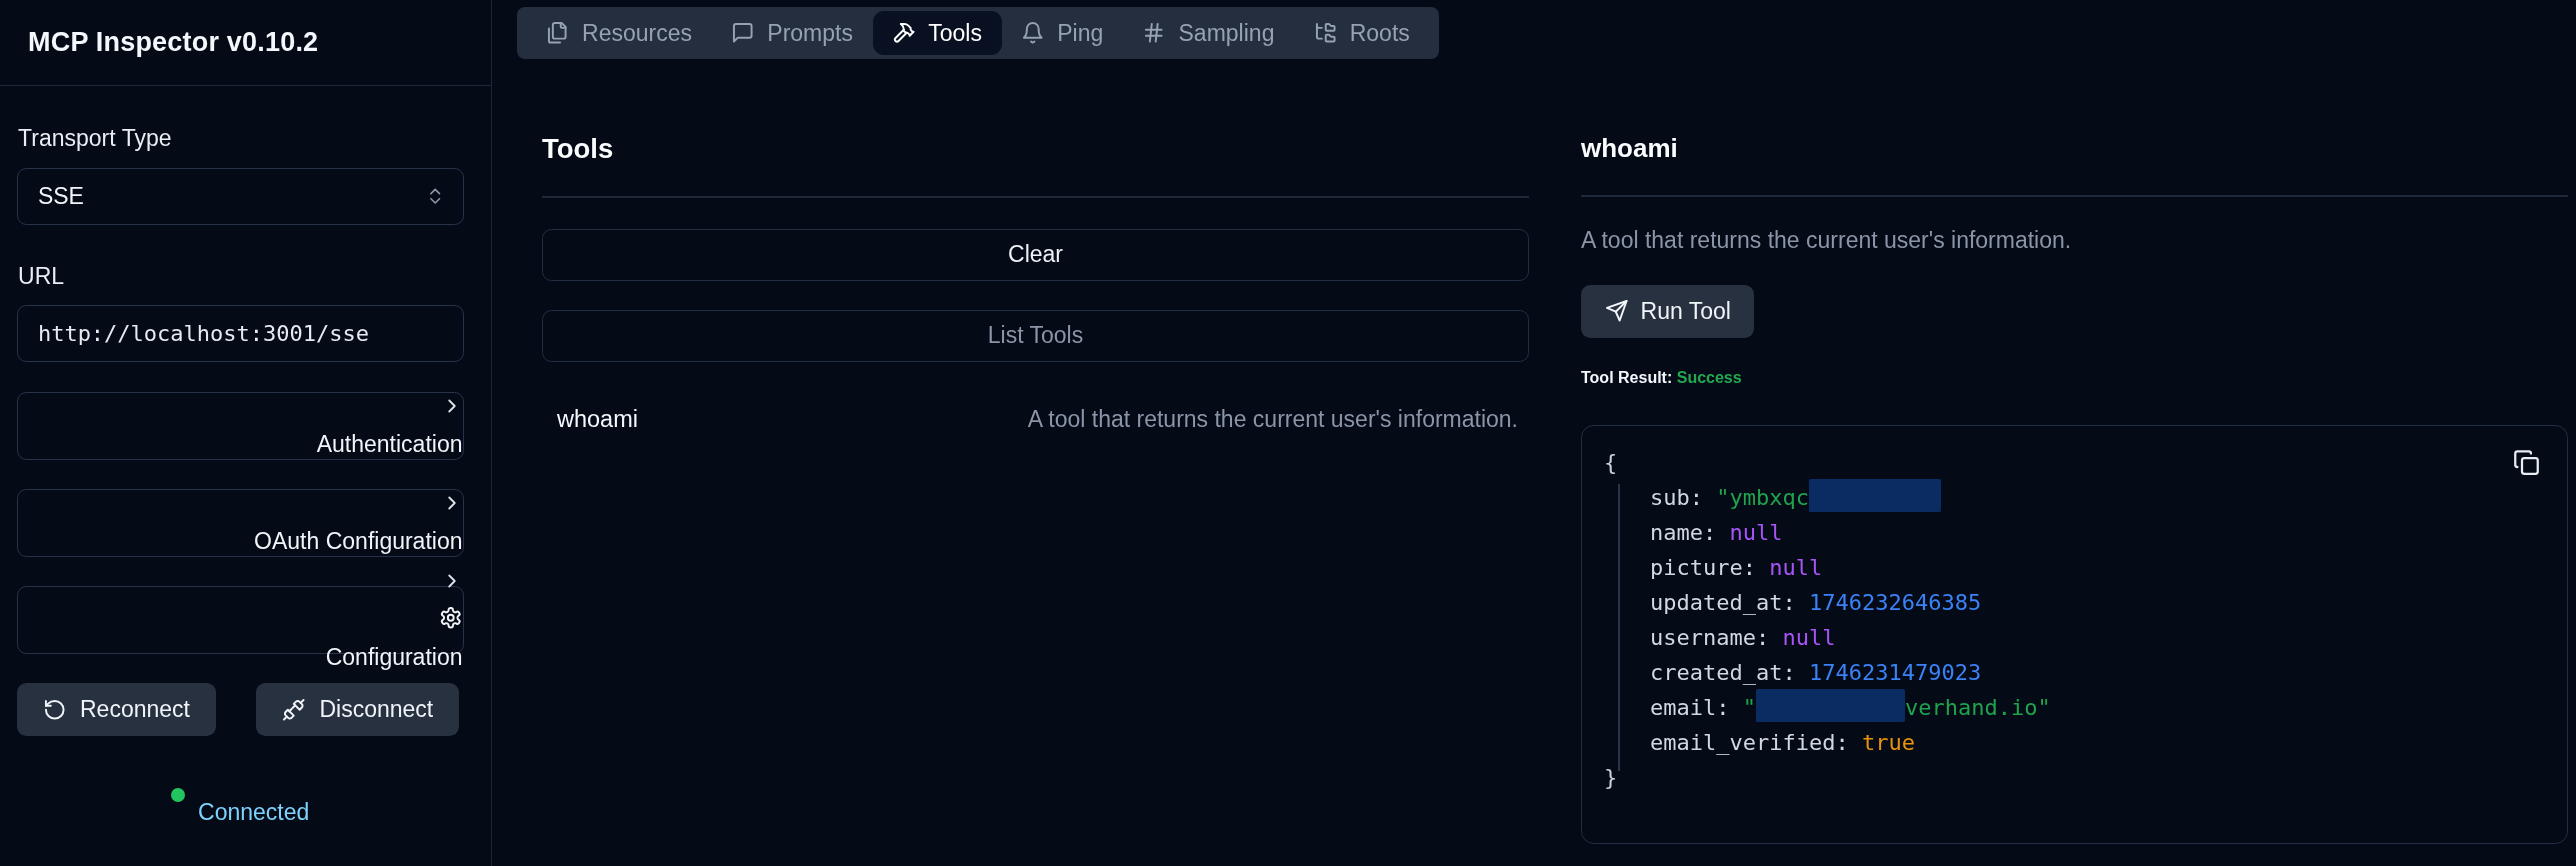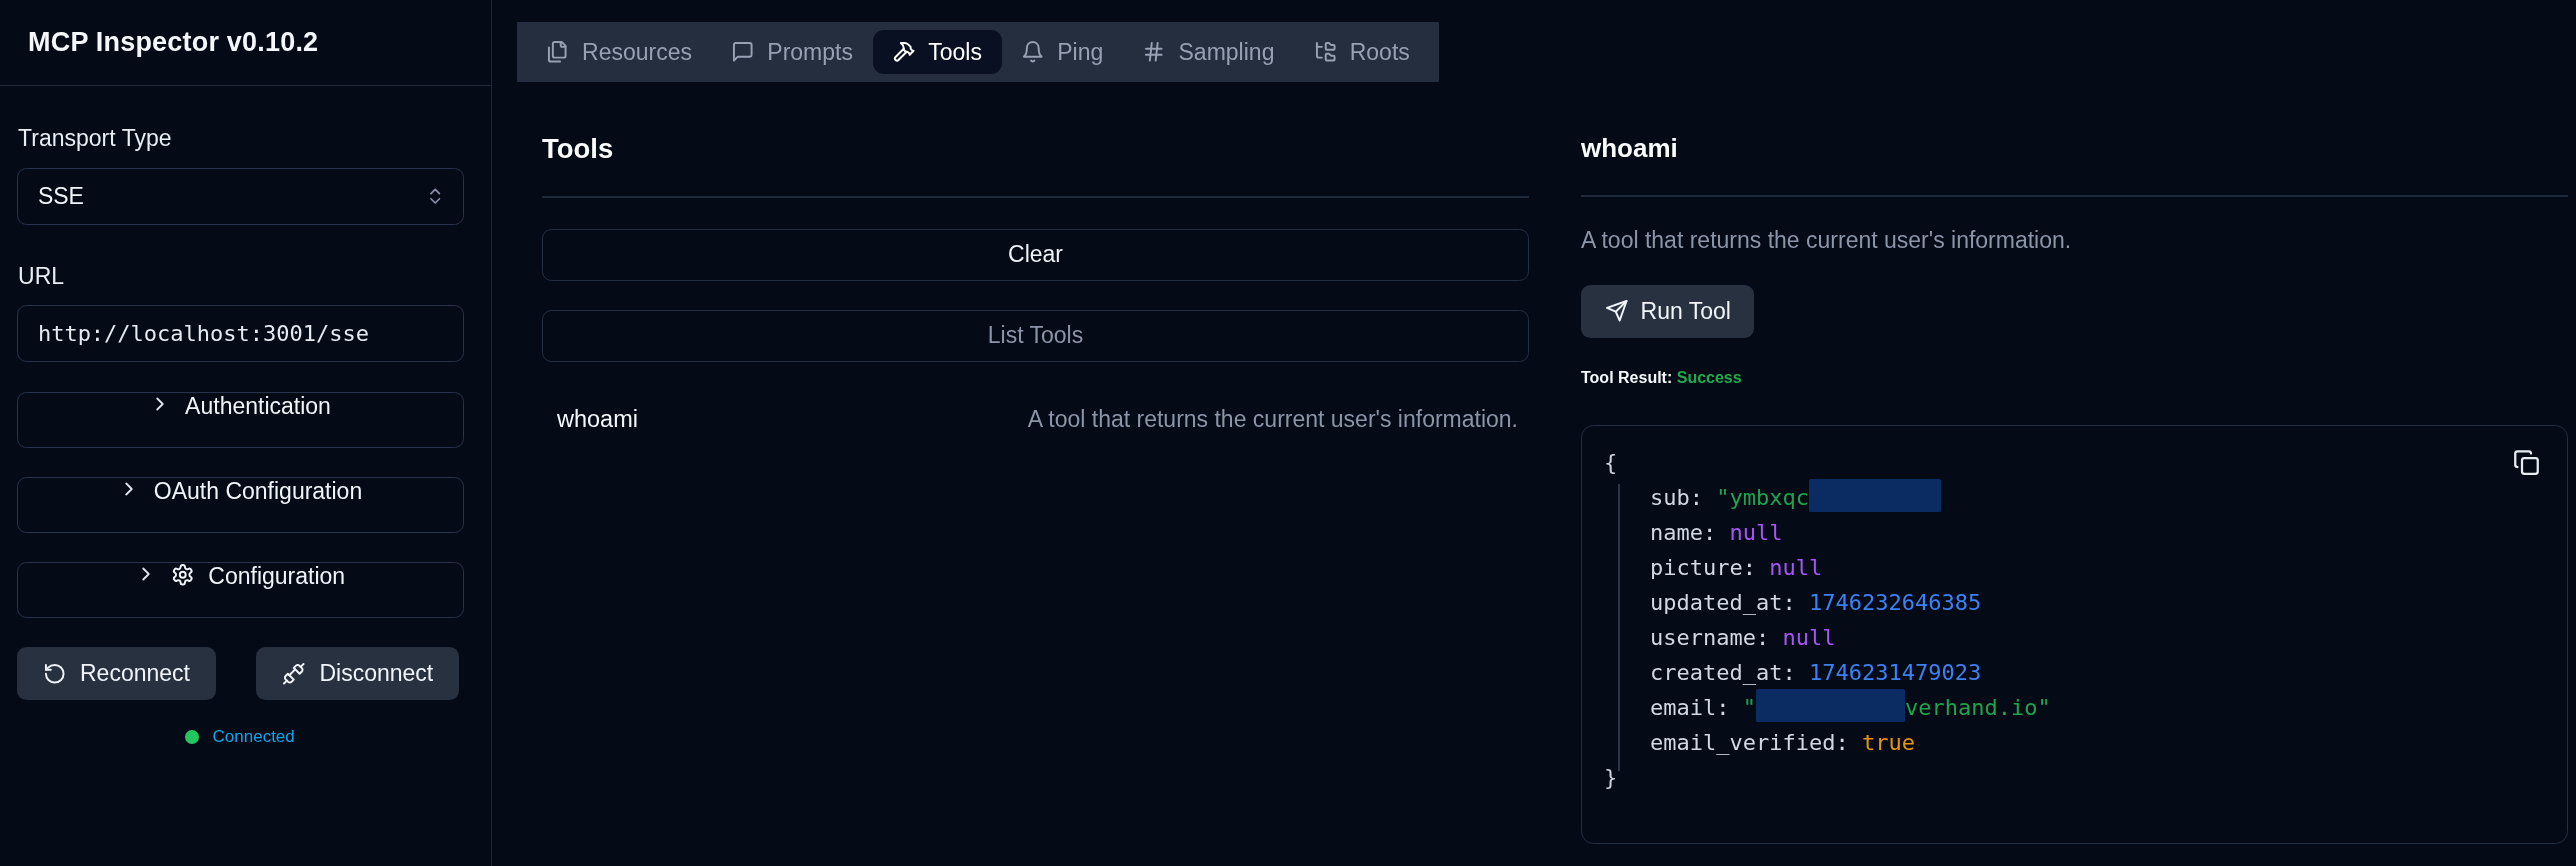--- a/index.html
+++ b/index.html
@@ -22,39 +22,39 @@
     display:flex; align-items:center; justify-content:space-between;
     padding:0 17.3px 0 20.4px; font-size:23px; color:#f1f5fa; margin-bottom:38px; cursor:pointer;
   }
   .text-input {
     height:57px; border:1.6px solid #27334a; border-radius:9.4px;
     display:flex; align-items:center; padding:0 20.4px;
     font-family:"DejaVu Sans Mono", monospace; font-size:22px; color:#e6ebf2;
     margin-bottom:30px; white-space:nowrap; overflow:hidden;
   }
   .outline-btn {
-    height:56px; border:1.6px solid #27334a; border-radius:9.4px;
-    display:flex; align-items:flex-start; justify-content:center; gap:14px;
-    font-size:23px; font-weight:500; color:#f1f5fa; margin-bottom:29px; cursor:pointer;
+    height:68px; border:1.6px solid #27334a; border-radius:9.4px;
+    display:flex; align-items:flex-end; justify-content:center; gap:14px;
+    font-size:23px; font-weight:500; color:#f1f5fa; margin-bottom:29px; cursor:pointer;flex-direction:column;
   }
   .outline-btn .chev { color:#dfe5ee; }
   .btn-row { display:flex; gap:40px; }
   .secondary-btn {
     background:#273140; border-radius:9.4px; height:53px;
     display:flex; align-items:center; gap:14px; font-size:23px; font-weight:500;
     color:#f1f5fa; padding:0 26px; cursor:pointer;
   }
   .status { display:flex; align-items:center; justify-content:center; gap:13.3px; margin-top:27px; }
   .status-dot { width:14px; height:14px; border-radius:50%; background:#22c55e; }
-  .status-text { font-size:17px; color:#0ea5e9; }
+  .status-text { font-size:23px; color:#7dd3fc;margin-top:36px; }
 
   
   .tabbar {
-    position:absolute; left:517px; top:22px; height:60px;
-    background:#242e3e; border-radius:1px;
+    position:absolute; left:517px; top:7px; height:52px;
+    background:#242e3e; border-radius:8px;
     display:flex; align-items:center; padding:0 9.4px;
   }
   .tab {
     display:flex; align-items:center; gap:12.6px; height:44px; padding:0 19.6px;
     color:#97a1b4; font-size:23px; font-weight:500; border-radius:11px; cursor:pointer; white-space:nowrap;
   }
   .tab.active { background:#081021; color:#ffffff; }
 
   
   .tools-panel { position:absolute; left:542px; top:133px; width:987px; }

